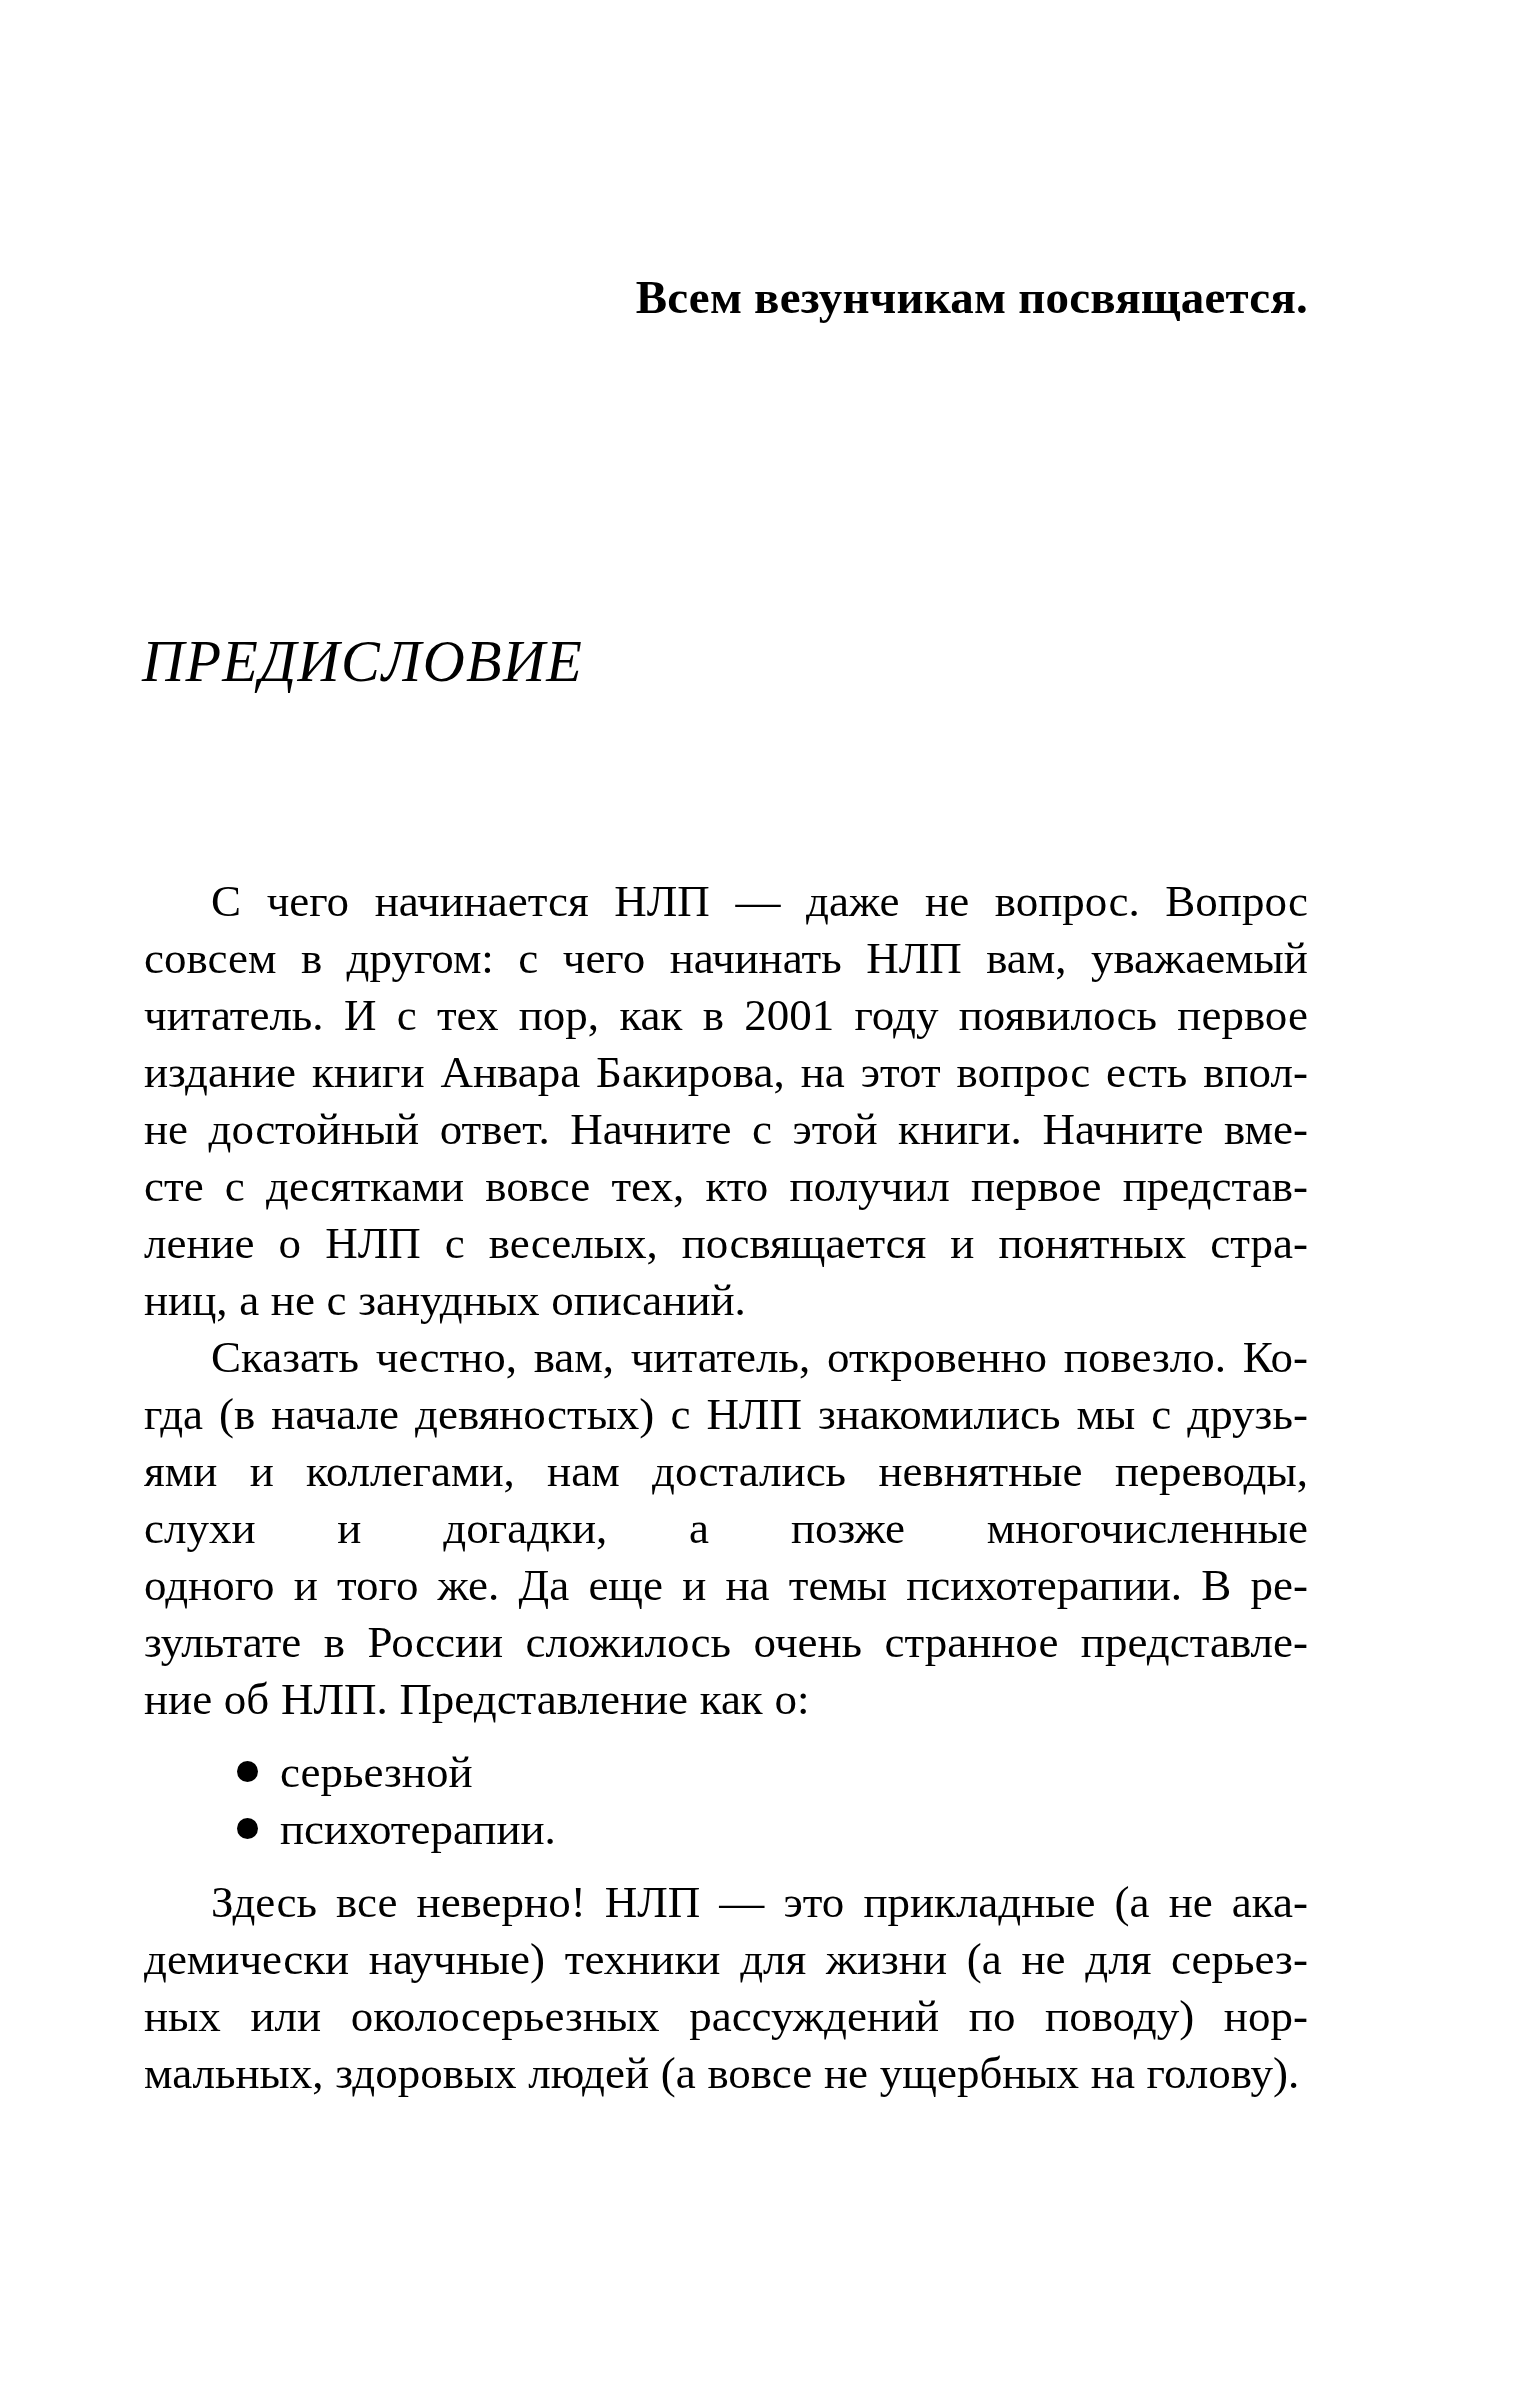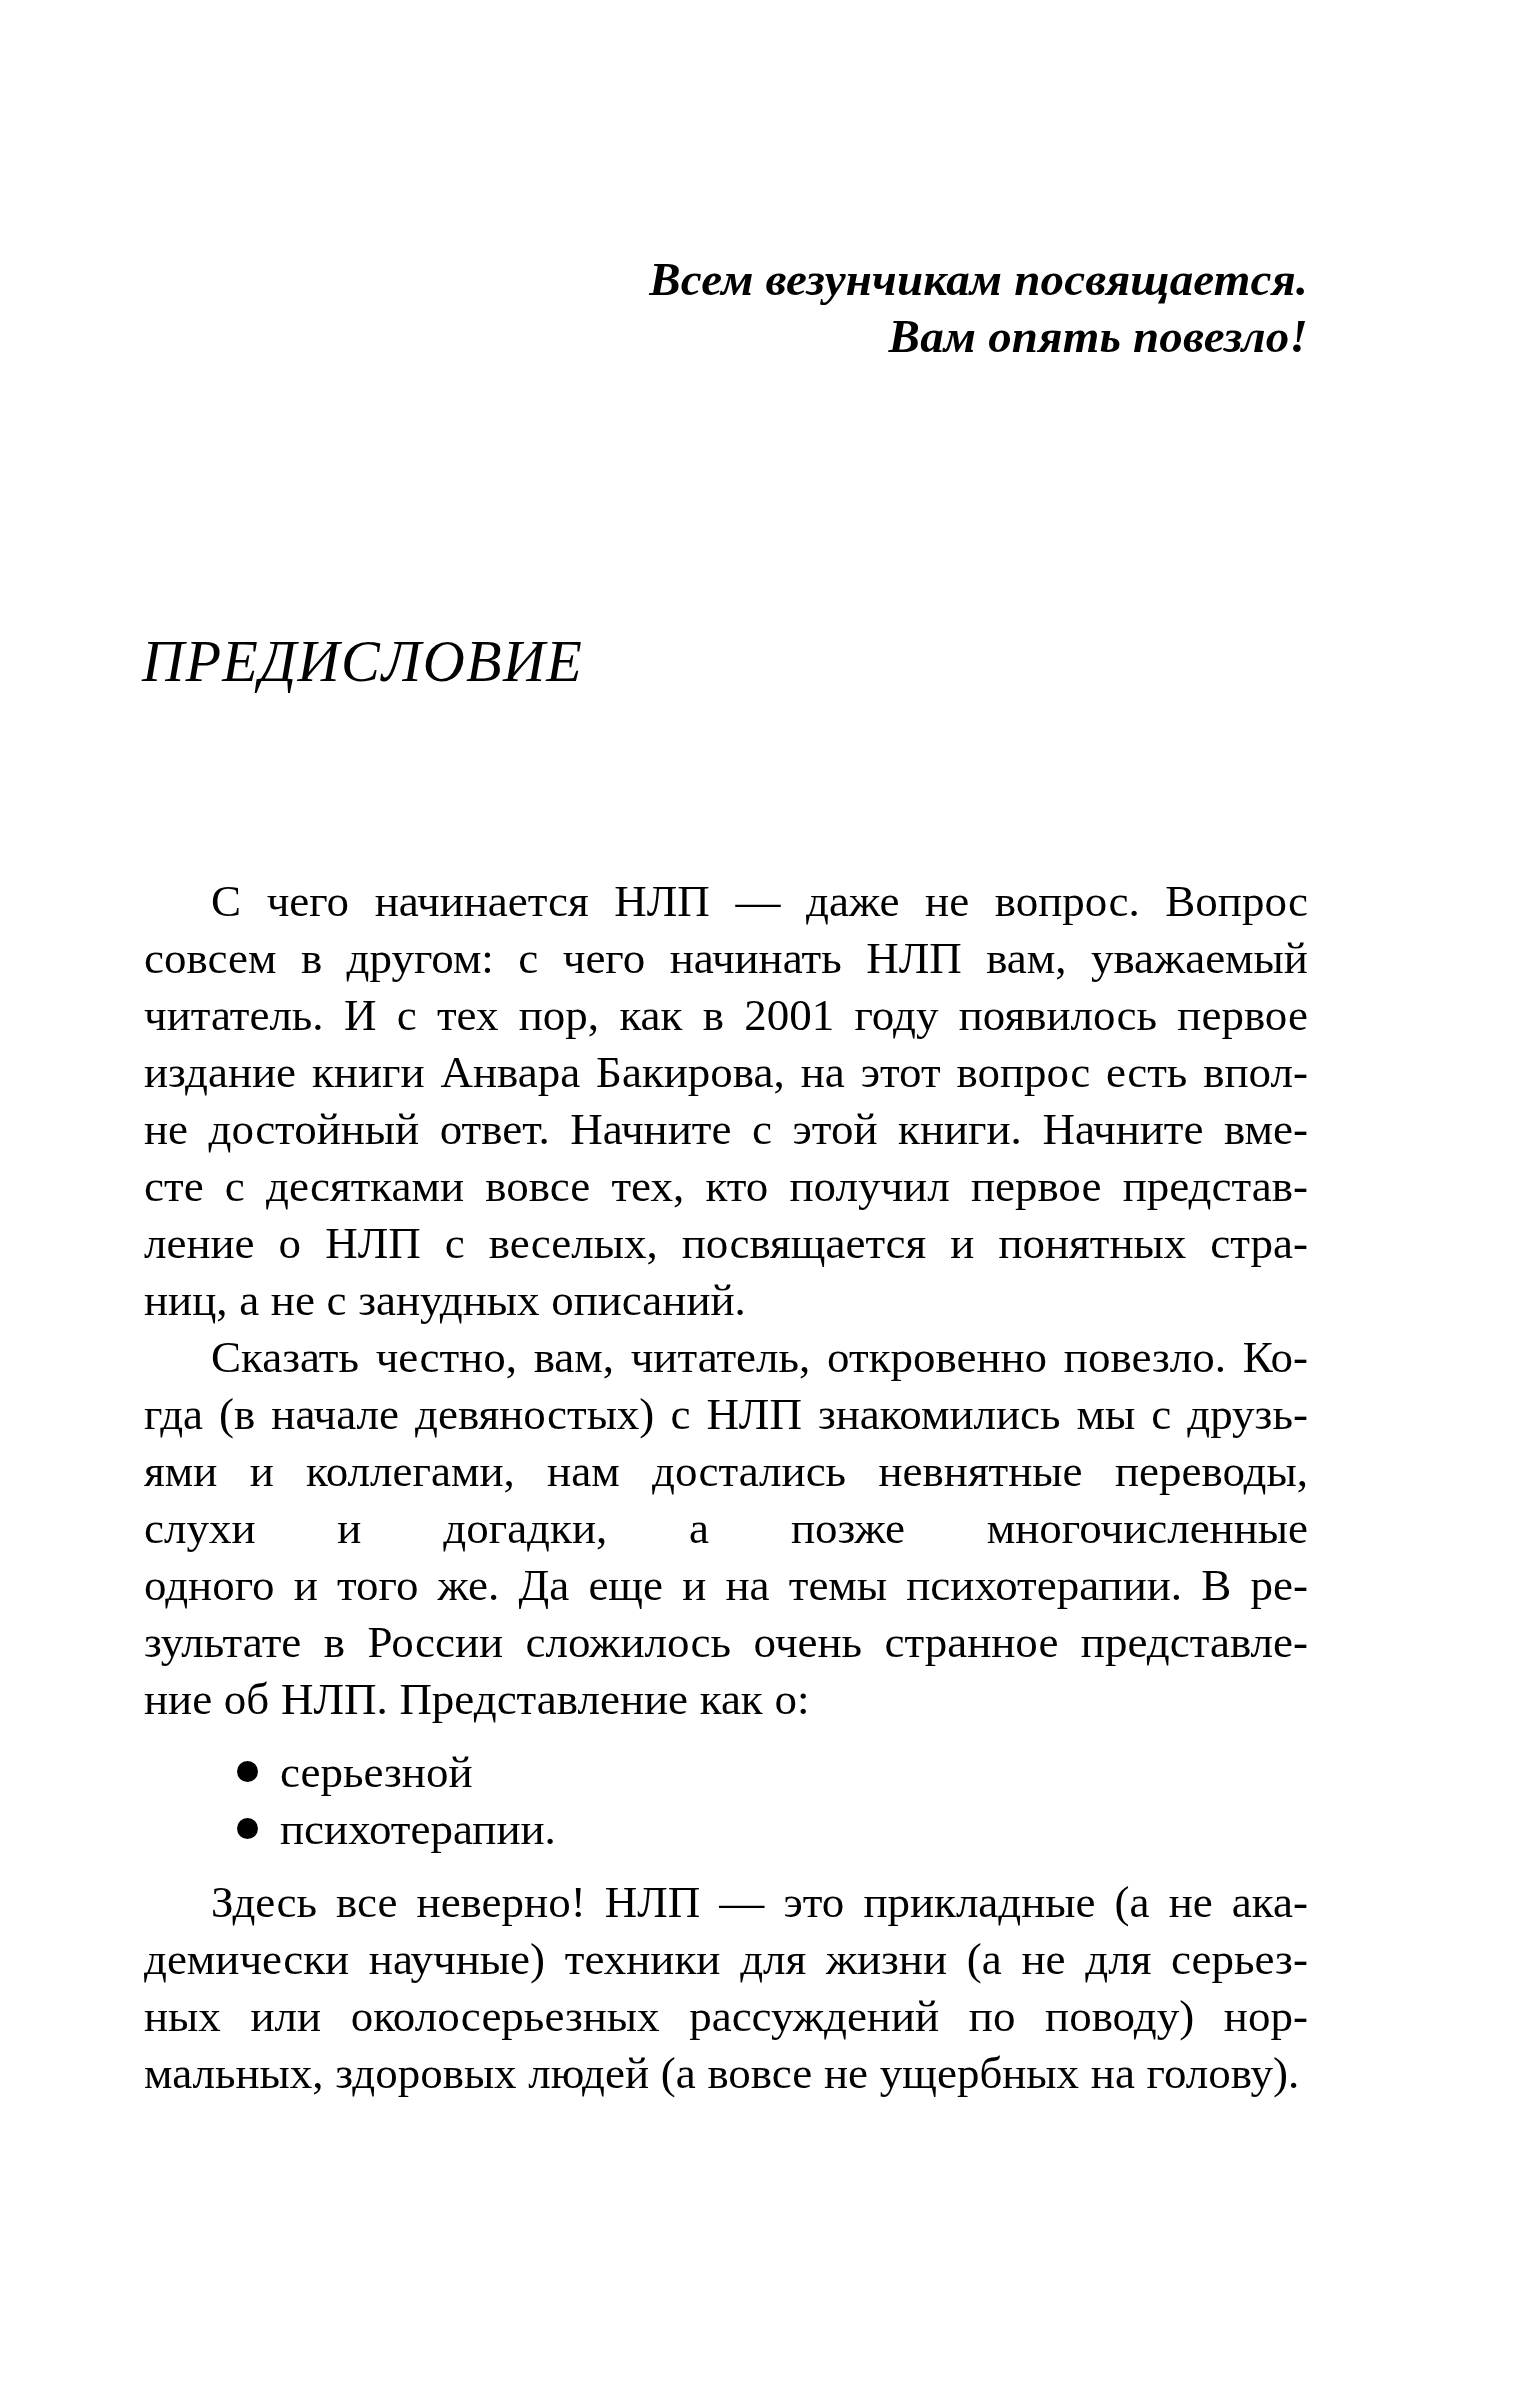--- a/index.html
+++ b/index.html
@@ -14,24 +14,23 @@
     background: #ffffff;
     overflow: hidden;
     font-family: "Liberation Serif", "DejaVu Serif", serif;
     color: #000000;
   }
 
   
   .epigraph {
     position: absolute;
     left: 144px;
-    top: 251px;
+    top: 269px;
     width: 1164px;
     text-align: right;
-    font-style: italic;
     font-weight: bold;
     font-size: 47px;
     line-height: 57px;
     letter-spacing: 0.2px;
   }
   .epigraph-line {
     display: block;
     white-space: nowrap;
   }
 
@@ -115,21 +114,20 @@
     white-space: pre;
   }
 </style>
 </head>
 <body>
 
 <div class="page">
 
   <div class="epigraph">
     <span class="epigraph-line">Всем везунчикам посвящается.</span>
-    <span class="epigraph-line">Вам опять повезло!</span>
   </div>
 
   <h1 class="section-heading">ПРЕДИСЛОВИЕ</h1>
 
   <div class="body-block">
 
     <div class="paragraph">
       <div class="tline justify indent"><span class="w">С</span><span class="w">чего</span><span class="w">начинается</span><span class="w">НЛП</span><span class="w">—</span><span class="w">даже</span><span class="w">не</span><span class="w">вопрос.</span><span class="w">Вопрос</span></div>
       <div class="tline justify"><span class="w">совсем</span><span class="w">в</span><span class="w">другом:</span><span class="w">с</span><span class="w">чего</span><span class="w">начинать</span><span class="w">НЛП</span><span class="w">вам,</span><span class="w">уважаемый</span></div>
       <div class="tline justify"><span class="w">читатель.</span><span class="w">И</span><span class="w">с</span><span class="w">тех</span><span class="w">пор,</span><span class="w">как</span><span class="w">в</span><span class="w">2001</span><span class="w">году</span><span class="w">появилось</span><span class="w">первое</span></div>

